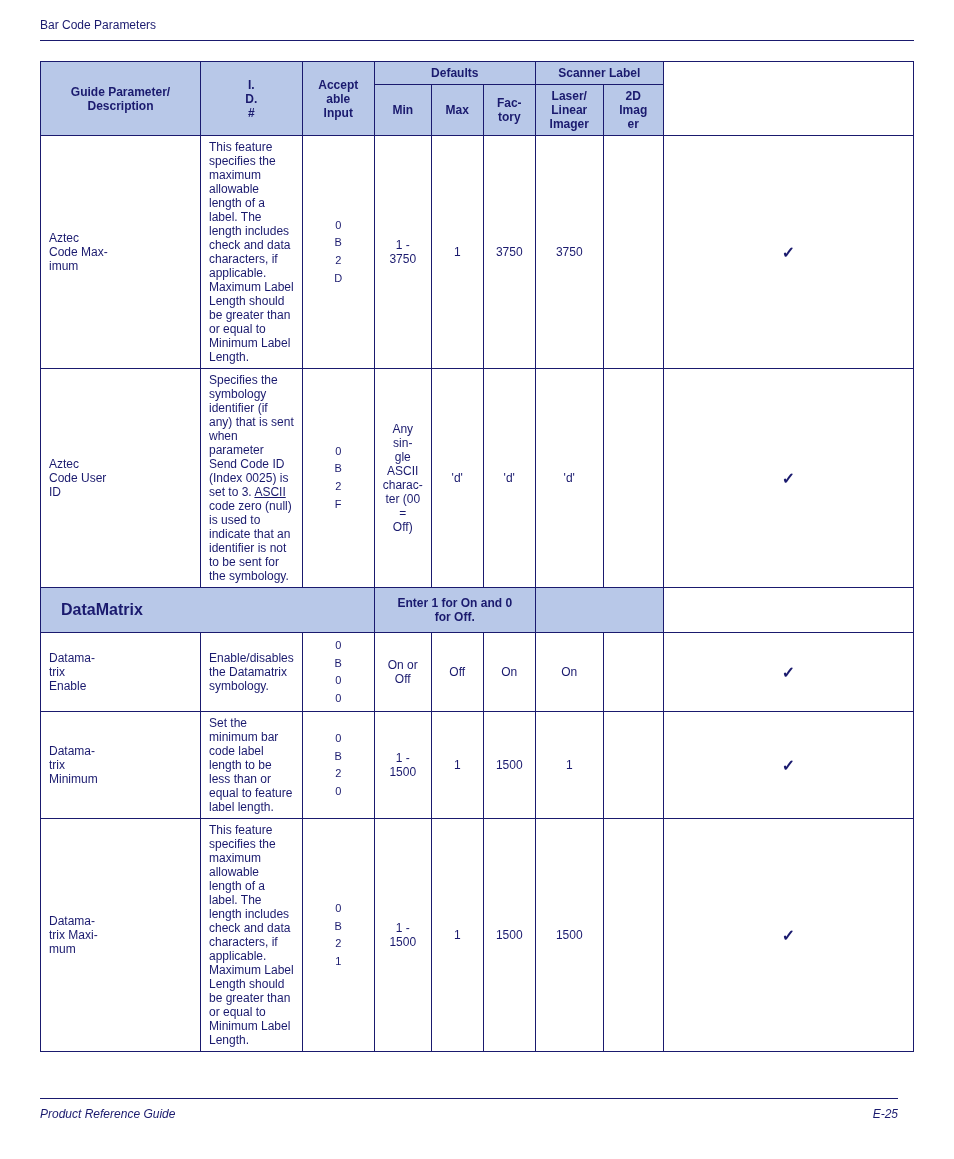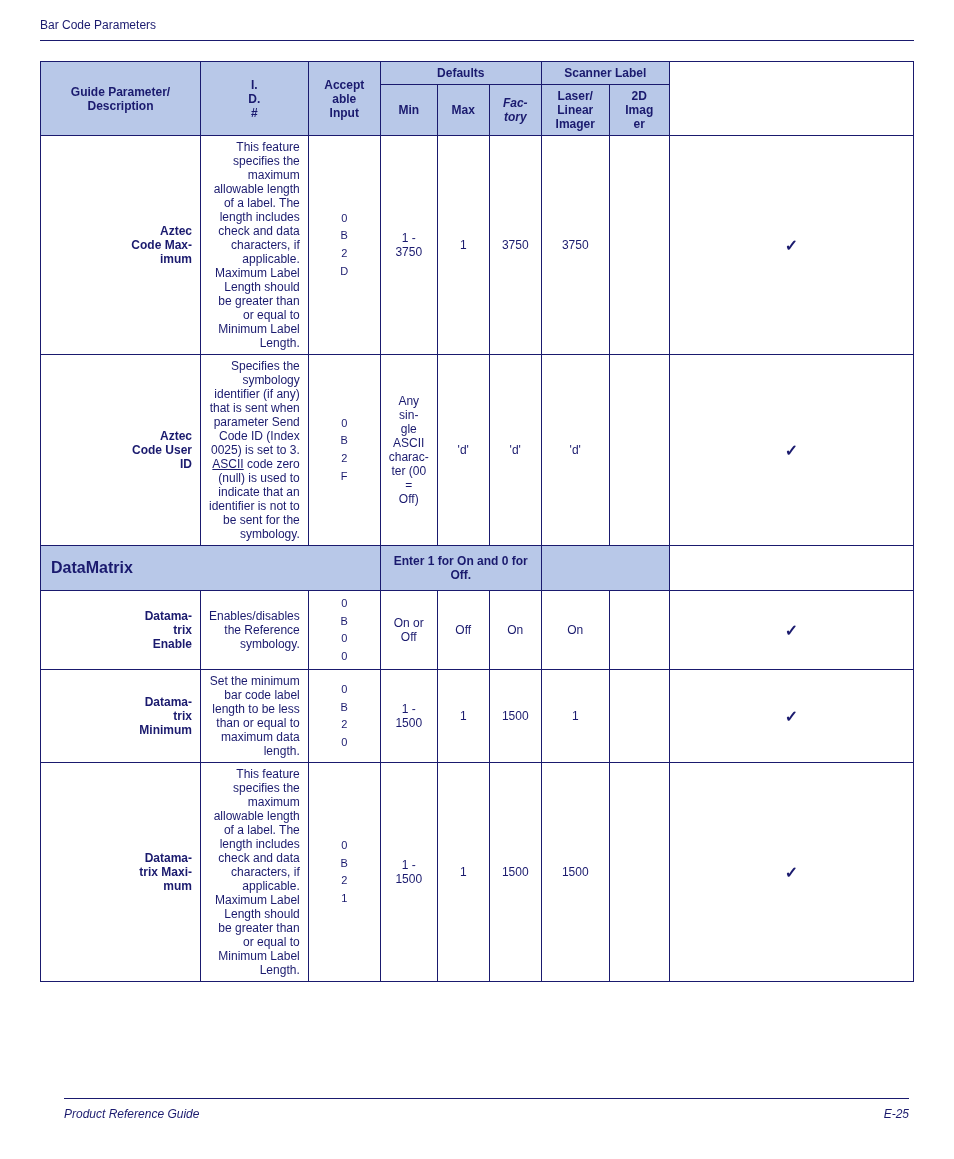--- a/index.html
+++ b/index.html
@@ -32,21 +32,21 @@
       border: 1.5px solid #1a1a6e;
     }
     th, td {
       border: 1px solid #1a1a6e;
       padding: 4px 8px;
       vertical-align: middle;
       text-align: center;
       color: #1a1a6e;
     }
     td.left-align {
-      text-align: right;
+      text-align: left;
       margin-left: 31px;
     }
     .header-top-row th {
       background-color: #b8c8e8;
       font-weight: bold;
       font-size: 12px;
     }
     .header-group-defaults {
       background-color: #b8c8e8;
     }
@@ -58,51 +58,50 @@
       text-align: center;
     }
     .col-id {
       width: 38px;
     }
     .col-accept {
       width: 72px;
     }
     .col-min { width: 52px; }
     .col-max { width: 52px; }
-    .col-factory { width: 52px; font-style: italic; }
+    .col-factory { width: 52px; }
     .col-laser { width: 68px; }
     .col-2d { width: 60px; }
 
     .param-name {
-      font-weight: bold;
+      font-weight: normal;
       font-size: 12px;
     }
     .section-header td {
       background-color: #b8c8e8;
       font-size: 16px;
       font-weight: bold;
       text-align: left;
-      padding: 8px 10px;
+      padding: 8px 20px;
     }
     .checkmark {
       font-size: 16px;
       font-weight: bold;
       color: #1a1a6e;
     }
     .id-cell {
       font-size: 11px;
       line-height: 1.6;
     }
     .page-footer {
       position: absolute;
       bottom: 30px;
       left: 0;
-      right: 5px;
+      right: 16px;
       padding: 8px 40px;
-      margin-left: 24px;
     }
     .footer-divider {
       border: none;
       border-top: 1.5px solid #1a1a6e;
       margin-bottom: 8px;
     }
     .footer-content {
       display: flex;
       justify-content: space-between;
       font-style: italic;
@@ -180,37 +179,37 @@
         </td>
         <td colspan="3" class="section-note" style="background-color:#b8c8e8; font-weight:bold; font-size:12px; text-align:center;">Enter 1 for On and 0 for Off.</td>
         <td colspan="2" style="background-color:#b8c8e8;"></td>
       </tr>
 
       <tr>
         <td class="left-align">
           <span class="param-name">Datama-<br>trix<br>Enable</span>
         </td>
         <td class="left-align">
-          Enables/disables the Reference symbology.
+          Enable/disables the Datamatrix symbology.
         </td>
         <td class="id-cell">0<br>B<br>0<br>0</td>
         <td>On or<br>Off</td>
         <td>Off</td>
         <td>On</td>
         <td>On</td>
         <td></td>
         <td><span class="checkmark">✓</span></td>
       </tr>
 
       <tr>
         <td class="left-align">
           <span class="param-name">Datama-<br>trix<br>Minimum</span>
         </td>
         <td class="left-align">
-          Set the minimum bar code label length to be less than or equal to maximum data length.
+          Set the minimum bar code label length to be less than or equal to feature label length.
         </td>
         <td class="id-cell">0<br>B<br>2<br>0</td>
         <td>1 - 1500</td>
         <td>1</td>
         <td>1500</td>
         <td>1</td>
         <td></td>
         <td><span class="checkmark">✓</span></td>
       </tr>
 

